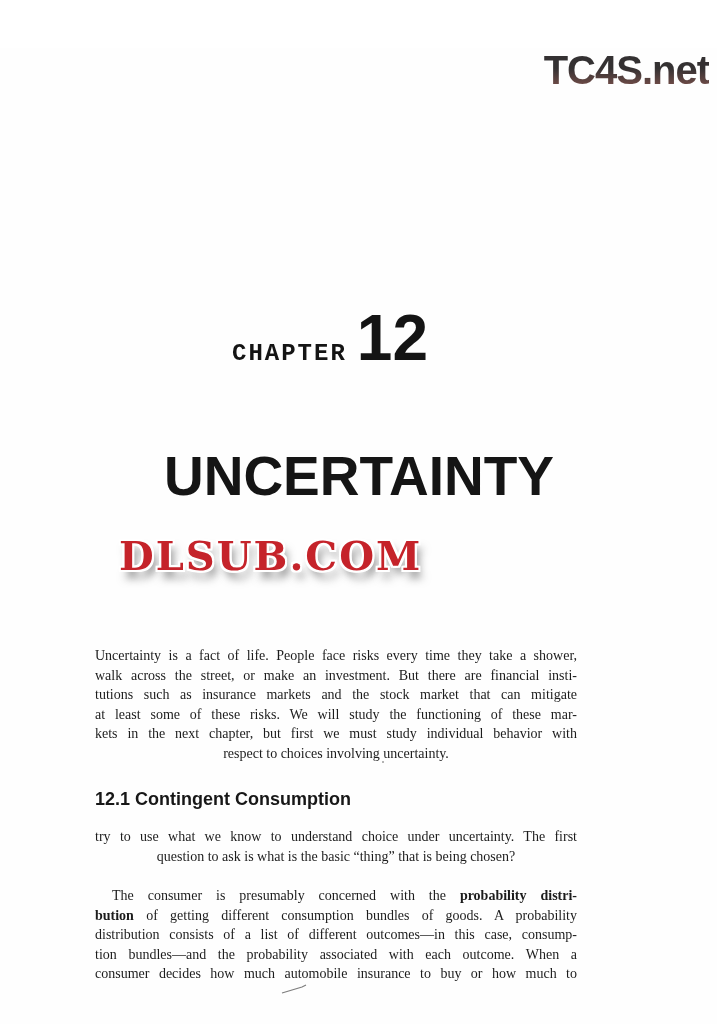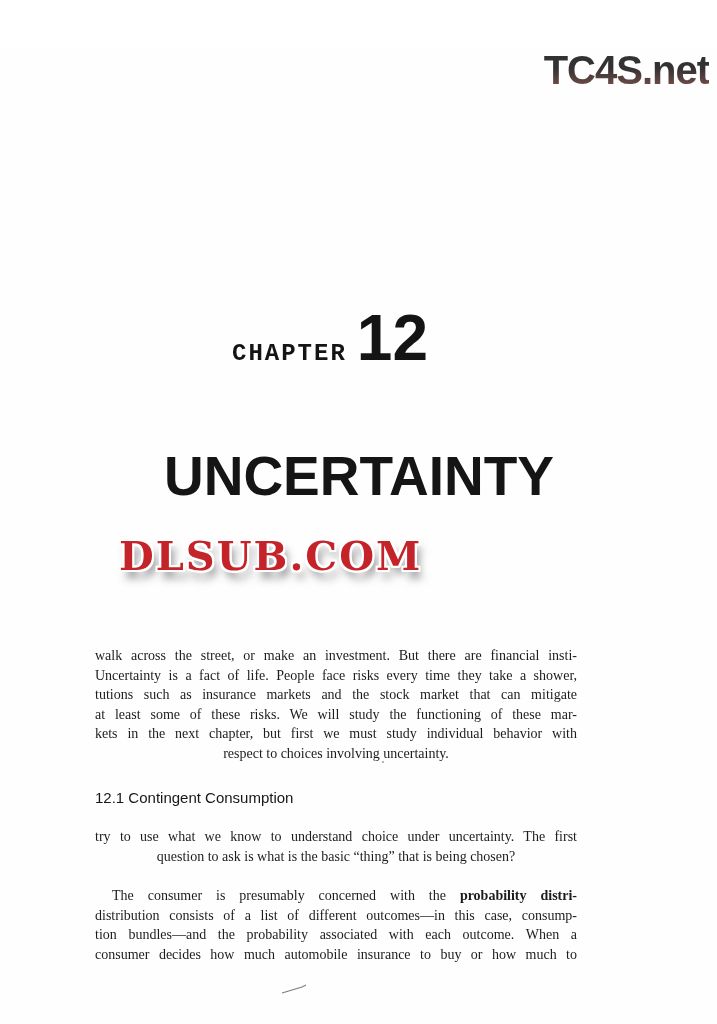--- a/index.html
+++ b/index.html
@@ -115,22 +115,22 @@
   }
   .line.indent { text-indent: 17px; }
   .b { font-weight: 700; }
 
   .section-heading {
     position: absolute;
     top: 741px;
     left: 95px;
     width: 482px;
     font-family: "Liberation Sans", sans-serif;
-    font-weight: 400;
-    font-size: 15px;
+    font-weight: 700;
+    font-size: 18px;
     color: #171717;
   }
 
   
   .pen-mark { position: absolute; top: 934px; left: 280px; }
   .artifact-dot {
     position: absolute;
     top: 713px;
     left: 382px;
     width: 2px;
@@ -148,39 +148,40 @@
 
   <div class="chapter-line">
     <span class="chapter-label">CHAPTER</span><span class="chapter-number">12</span>
   </div>
 
   <div class="book-title">UNCERTAINTY</div>
 
   <div class="wm-mid">DLSUB.COM</div>
 
   <div class="para" style="top:598px">
+    <div class="line j">Uncertainty is a fact of life. People face risks every time they take a shower,</div>
     <div class="line j">walk across the street, or make an investment. But there are financial insti-</div>
-    <div class="line j">Uncertainty is a fact of life. People face risks every time they take a shower,</div>
     <div class="line j">tutions such as insurance markets and the stock market that can mitigate</div>
     <div class="line j">at least some of these risks. We will study the functioning of these mar-</div>
     <div class="line j">kets in the next chapter, but first we must study individual behavior with</div>
     <div class="line">respect to choices involving uncertainty.</div>
   </div>
 
   <div class="artifact-dot"></div>
 
   <div class="section-heading">12.1 Contingent Consumption</div>
 
   <div class="para" style="top:779px">
     <div class="line j">try to use what we know to understand choice under uncertainty. The first</div>
     <div class="line">question to ask is what is the basic “thing” that is being chosen?</div>
   </div>
 
   <div class="para" style="top:838px">
     <div class="line j indent"><span>The consumer is presumably concerned with the </span><span class="b">probability distri-</span></div>
+    <div class="line j"><span class="b">bution</span><span> of getting different consumption bundles of goods. A probability</span></div>
     <div class="line j">distribution consists of a list of different outcomes—in this case, consump-</div>
     <div class="line j">tion bundles—and the probability associated with each outcome. When a</div>
     <div class="line j">consumer decides how much automobile insurance to buy or how much to</div>
   </div>
 
   <svg class="pen-mark" width="30" height="14">
     <path d="M 2 11 Q 12 8 22 5 L 26 3" stroke="#7d7d7d" stroke-width="1.2" fill="none"></path>
   </svg>
 
   <div class="wm-bottom">TradersXtreme.com</div>

